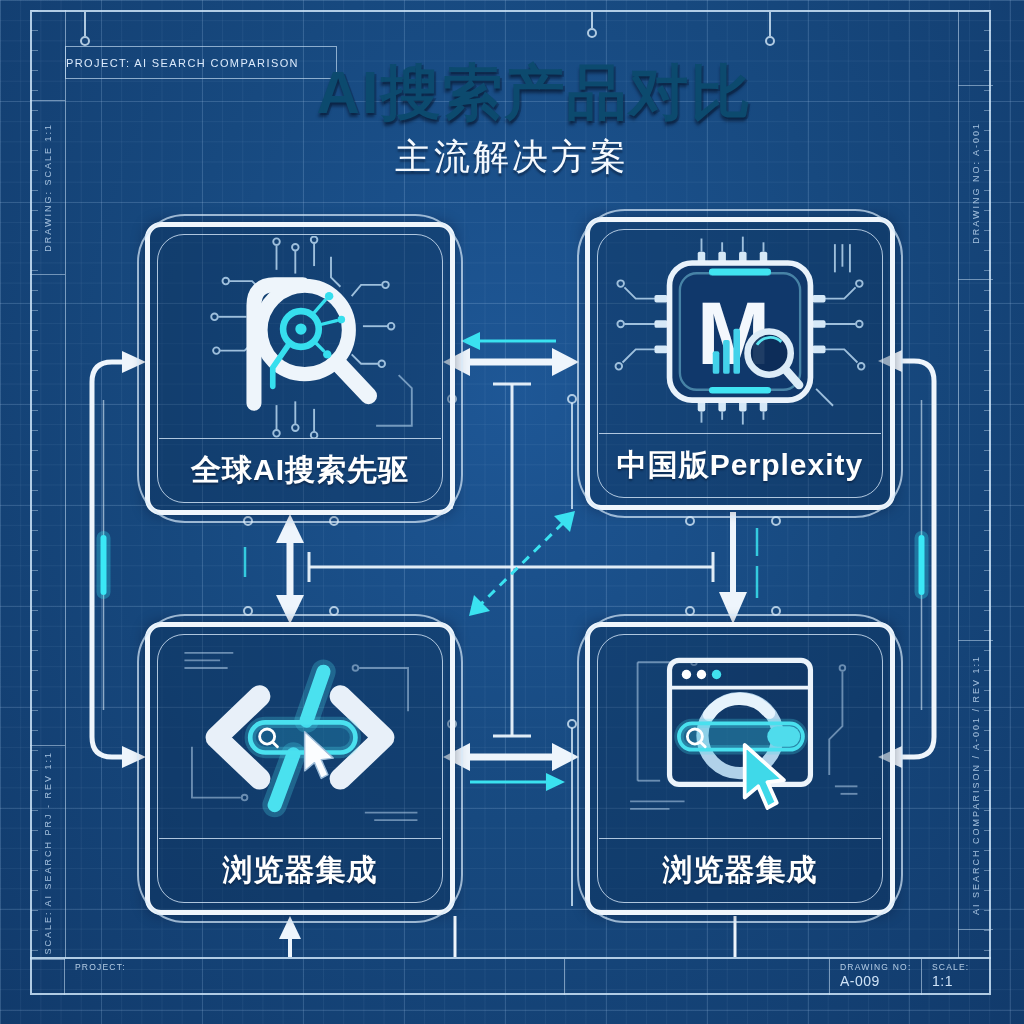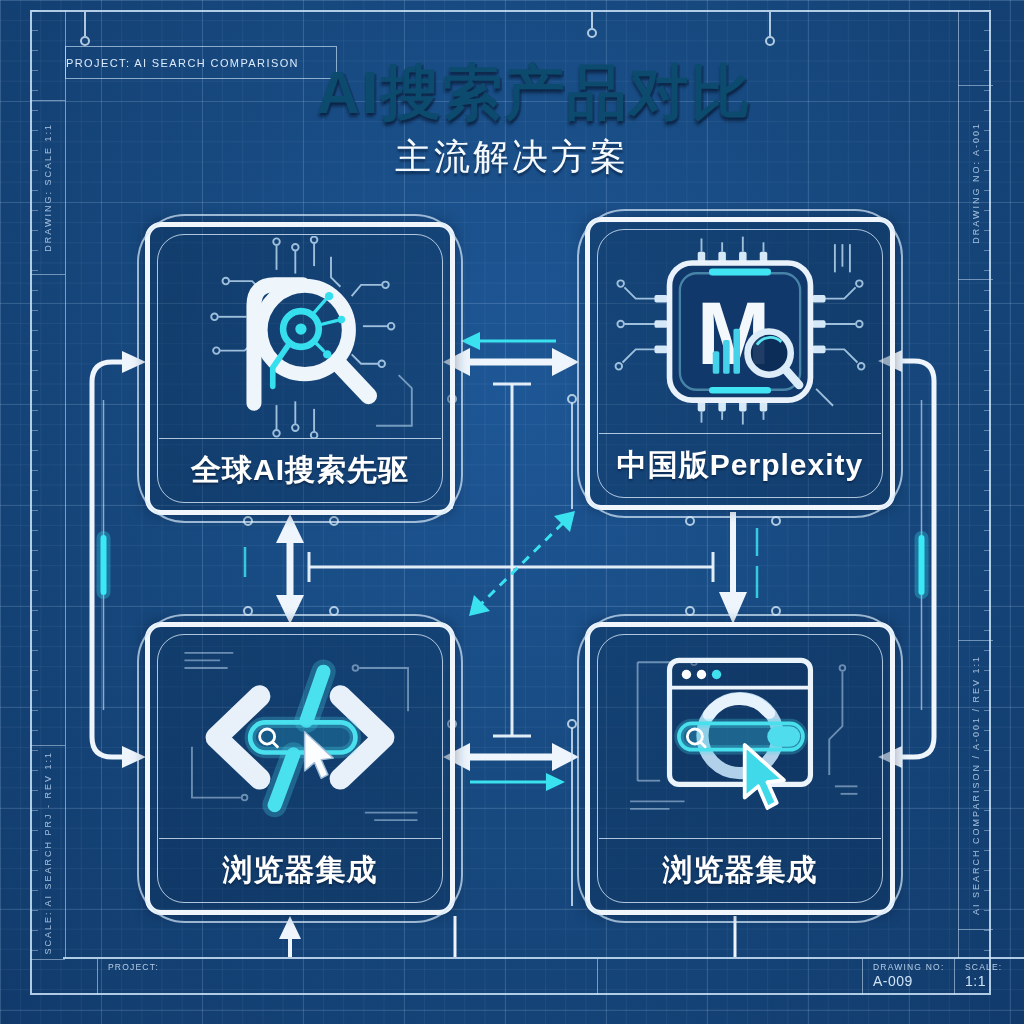--- a/index.html
+++ b/index.html
@@ -44,21 +44,21 @@
   .card::after{content:'';position:absolute;inset:7px;border:1.5px solid rgba(215,233,250,.8);border-radius:27px;pointer-events:none;}
   .icon-area{position:absolute;left:9px;right:9px;top:9px;bottom:72px;overflow:hidden;}
   .icon-area svg{width:100%;height:100%;display:block;}
   .card-label{position:absolute;left:9px;right:9px;bottom:9px;height:62px;
     border-top:1.5px solid rgba(215,233,250,.8);
     display:flex;align-items:center;justify-content:center;
     font-size:30px;font-weight:800;color:#ffffff;letter-spacing:1px;
     text-shadow:0 2px 2px rgba(8,25,52,.55);}
   .overlay{position:absolute;inset:0;pointer-events:none;}
   .titleblock{position:absolute;left:30px;bottom:29px;width:961px;height:38px;box-sizing:border-box;
-    border-top:2px solid rgba(205,228,248,.85);display:flex;color:#cfe3f7;margin-left:33px;}
+    border-top:2px solid rgba(205,228,248,.85);display:flex;color:#cfe3f7;}
   .tb-cell{box-sizing:border-box;padding:3px 0 0 10px;}
   .tb-label{font-size:8.5px;letter-spacing:1.2px;opacity:.85;}
   .tb-value{font-size:14px;letter-spacing:.5px;margin-top:1px;}
 </style>
 </head>
 <body>
 
 <div class="grid"></div>
 
 <div class="frame"></div>

